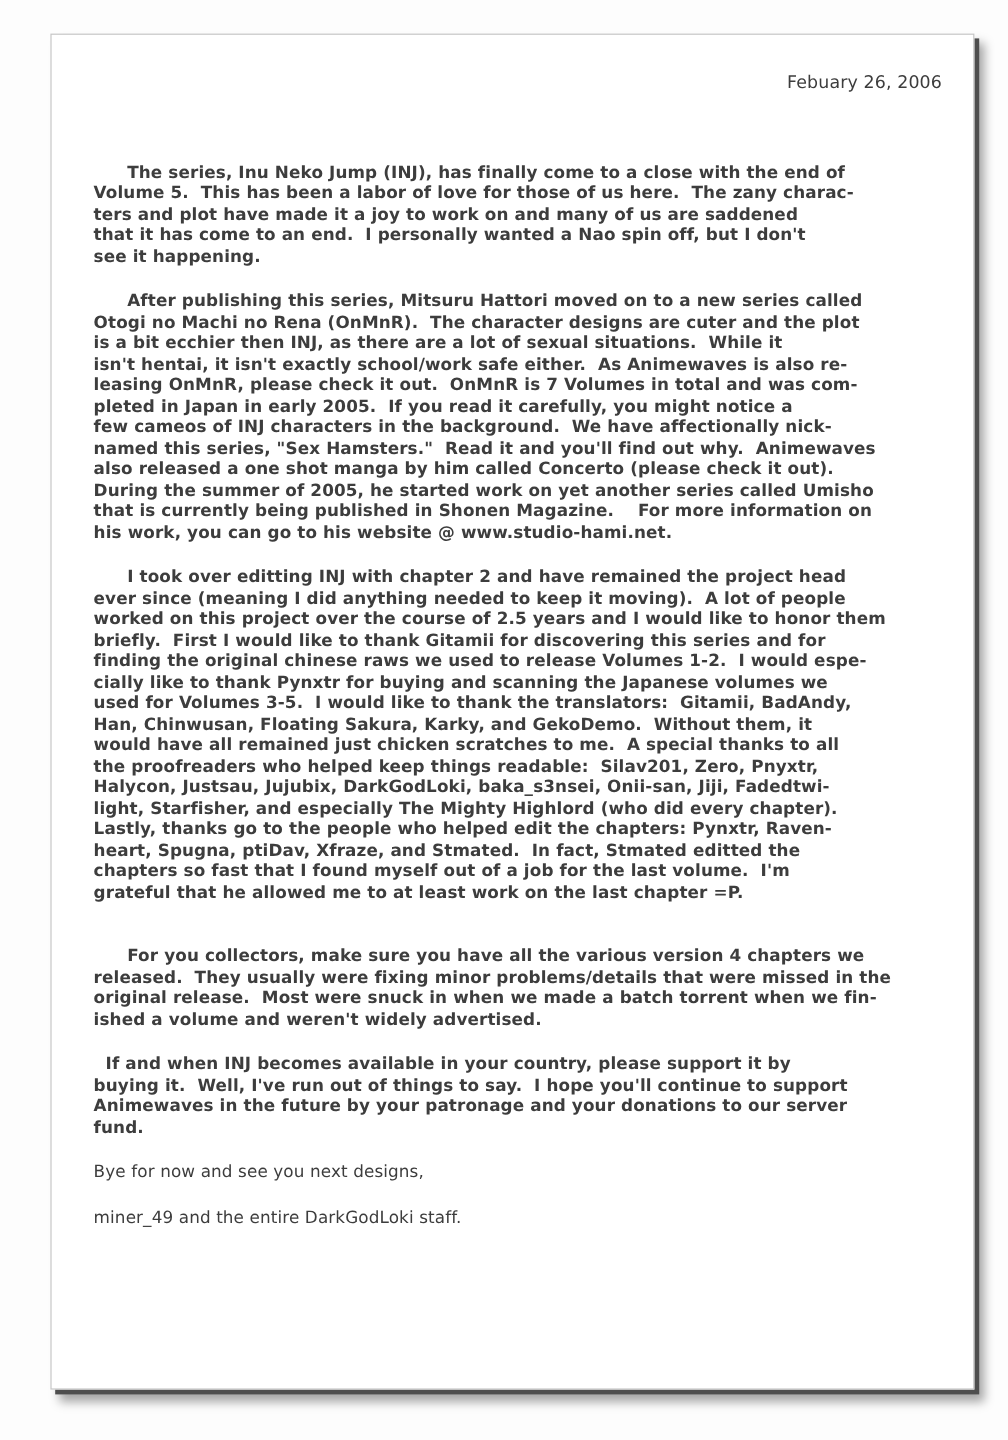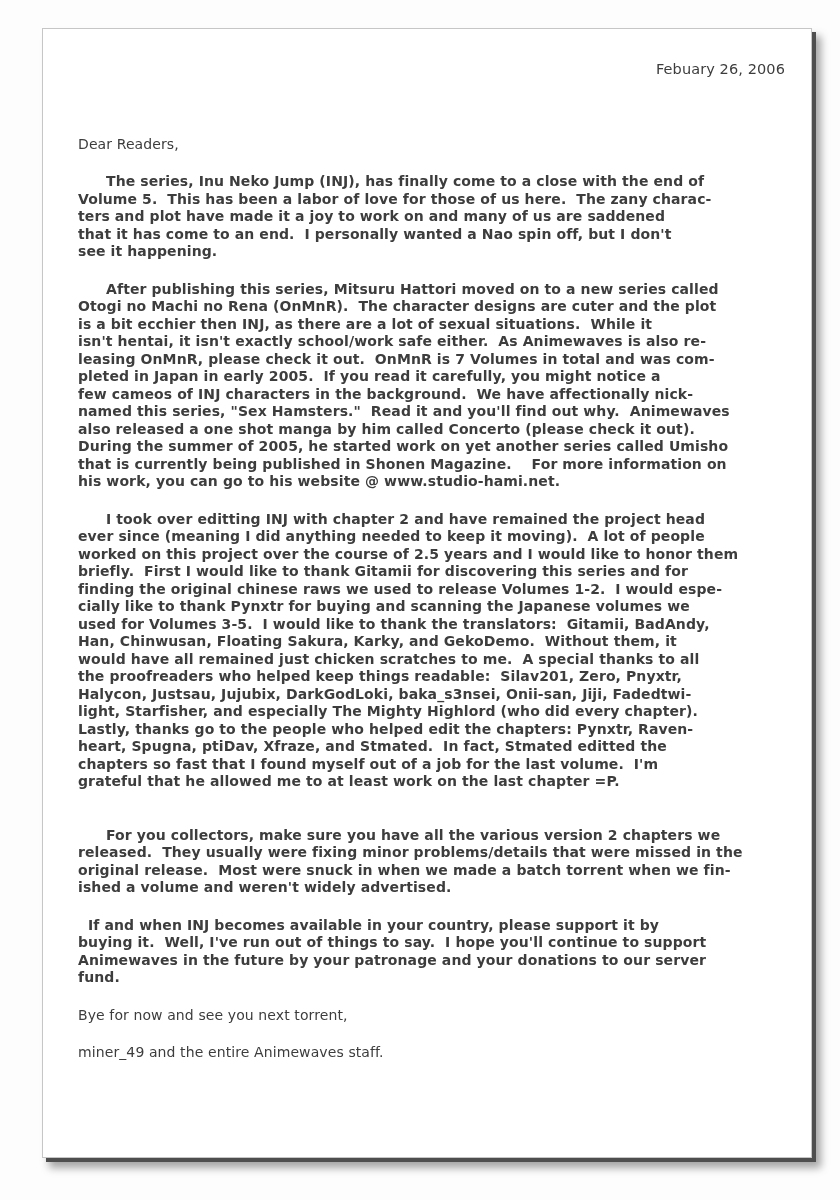--- a/index.html
+++ b/index.html
@@ -63,21 +63,20 @@
     white-space: pre-wrap;
   }
 </style>
 </head>
 <body>
 
 <div class="canvas">
   <div class="page letter-text">
     <div class="date-line">Febuary 26, 2006</div>
 
-    <div class="salutation">Dear Readers,</div>
 
     <p class="para">The series, Inu Neko Jump (INJ), has finally come to a close with the end of
 Volume 5.  This has been a labor of love for those of us here.  The zany charac-
 ters and plot have made it a joy to work on and many of us are saddened
 that it has come to an end.  I personally wanted a Nao spin off, but I don't
 see it happening.</p>
 
     <p class="para">After publishing this series, Mitsuru Hattori moved on to a new series called
 Otogi no Machi no Rena (OnMnR).  The character designs are cuter and the plot
 is a bit ecchier then INJ, as there are a lot of sexual situations.  While it
@@ -101,27 +100,27 @@
 Han, Chinwusan, Floating Sakura, Karky, and GekoDemo.  Without them, it
 would have all remained just chicken scratches to me.  A special thanks to all
 the proofreaders who helped keep things readable:  Silav201, Zero, Pnyxtr,
 Halycon, Justsau, Jujubix, DarkGodLoki, baka_s3nsei, Onii-san, Jiji, Fadedtwi-
 light, Starfisher, and especially The Mighty Highlord (who did every chapter).
 Lastly, thanks go to the people who helped edit the chapters: Pynxtr, Raven-
 heart, Spugna, ptiDav, Xfraze, and Stmated.  In fact, Stmated editted the
 chapters so fast that I found myself out of a job for the last volume.  I'm
 grateful that he allowed me to at least work on the last chapter =P.</p>
 
-    <p class="para">For you collectors, make sure you have all the various version 2 chapters we
+    <p class="para">For you collectors, make sure you have all the various version 4 chapters we
 released.  They usually were fixing minor problems/details that were missed in the
 original release.  Most were snuck in when we made a batch torrent when we fin-
 ished a volume and weren't widely advertised.</p>
 
     <p class="para small-indent">If and when INJ becomes available in your country, please support it by
 buying it.  Well, I've run out of things to say.  I hope you'll continue to support
 Animewaves in the future by your patronage and your donations to our server
 fund.</p>
 
-    <p class="closing-line">Bye for now and see you next torrent,</p>
+    <p class="closing-line">Bye for now and see you next designs,</p>
 
-    <p class="signature-line">miner_49 and the entire Animewaves staff.</p>
+    <p class="signature-line">miner_49 and the entire DarkGodLoki staff.</p>
   </div>
 </div>
 
 </body></html>

